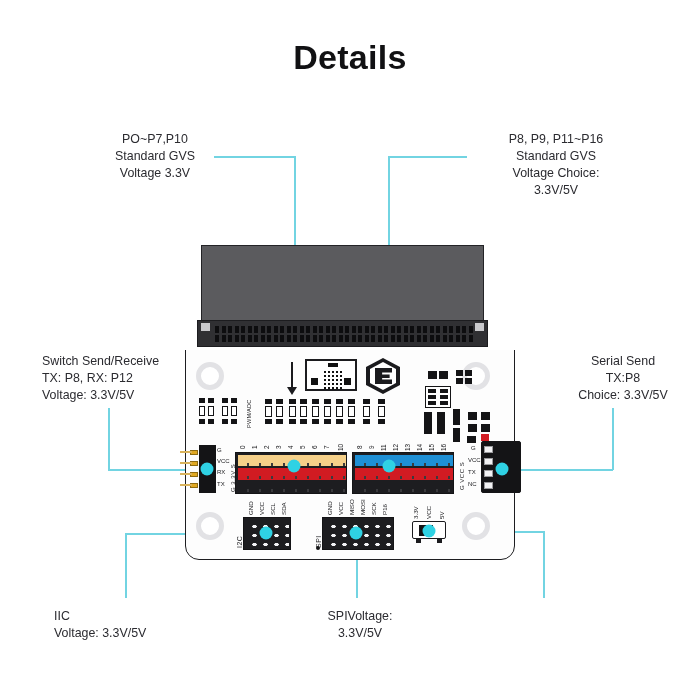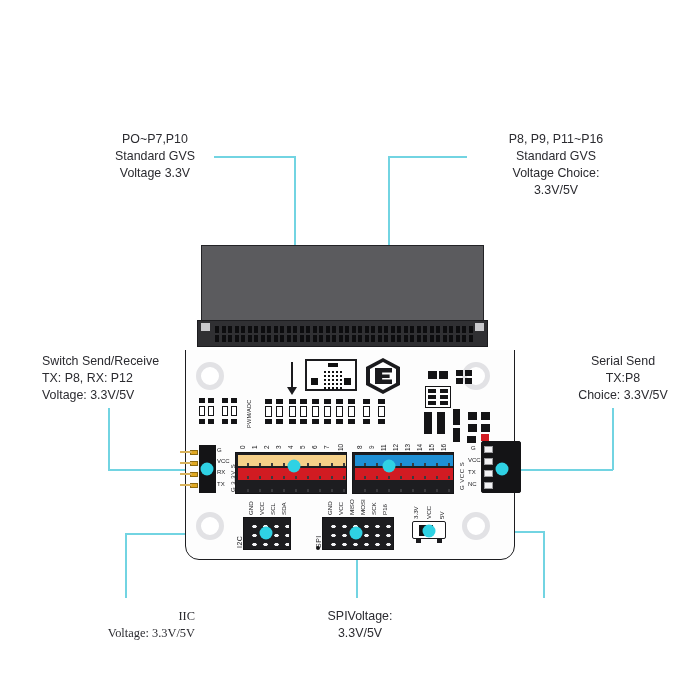--- a/index.html
+++ b/index.html
@@ -21,21 +21,21 @@
 
   
   .callout { position: absolute; color: #2b2b30; font-size: 12.4px; line-height: 17px; white-space: pre-line; }
   .callout.c-left   { text-align: left; }
   .callout.c-center { text-align: center; }
 
   #lbl-p0p7   { left: 70px;  top: 131px; width: 170px; text-align: center; }
   #lbl-p8p16  { left: 466px; top: 131px; width: 180px; text-align: center; }
   #lbl-serial-rx { left: 42px; top: 353px; width: 180px; text-align: left; }
   #lbl-serial-tx { left: 548px; top: 353px; width: 150px; text-align: center; }
-  #lbl-iic    { left: 20px;  top: 608px; width: 175px; text-align: right; font-family: Liberation Serif, serif; }
+  #lbl-iic    { left: 54px;  top: 608px; width: 175px; text-align: left; }
   #lbl-spi    { left: 290px; top: 608px; width: 140px; text-align: center; }
   #lbl-switch { left: 443px; top: 608px; width: 205px; text-align: center; }
 
   
   .ln { position: absolute; background: #72d4e2; }
   .ln.h { height: 1.6px; }
   .ln.v { width: 1.6px; }
 
   .dot {
     position: absolute; width: 13px; height: 13px; border-radius: 50%;
@@ -158,20 +158,21 @@
   #sw-body .tab { position:absolute; width:5px; height:4px; background:#1b1b1e; bottom:-5px; }
   .sw-lbl { position:absolute; font-size:6.2px; color:#1b1b1e; transform:rotate(-90deg); transform-origin:left top; white-space:nowrap; }
 
   .blk-lbl { position:absolute; font-size:7px; color:#1b1b1e; transform:rotate(-90deg); transform-origin:left top; white-space:nowrap; letter-spacing:.5px; }
 </style>
 </head>
 <body>
 
 <div id="stage">
 
+  <div class="page-title">Details</div>
 
   <div class="ln h" style="left:214px; top:156px; width:81px;"></div>
   <div class="ln v" style="left:294px; top:156px; height:308px;"></div>
 
   <div class="ln h" style="left:389px; top:156px; width:78px;"></div>
   <div class="ln v" style="left:388px; top:156px; height:308px;"></div>
 
   <div class="ln v" style="left:108px; top:408px; height:62px;"></div>
   <div class="ln h" style="left:108px; top:469px; width:98px;"></div>
 

